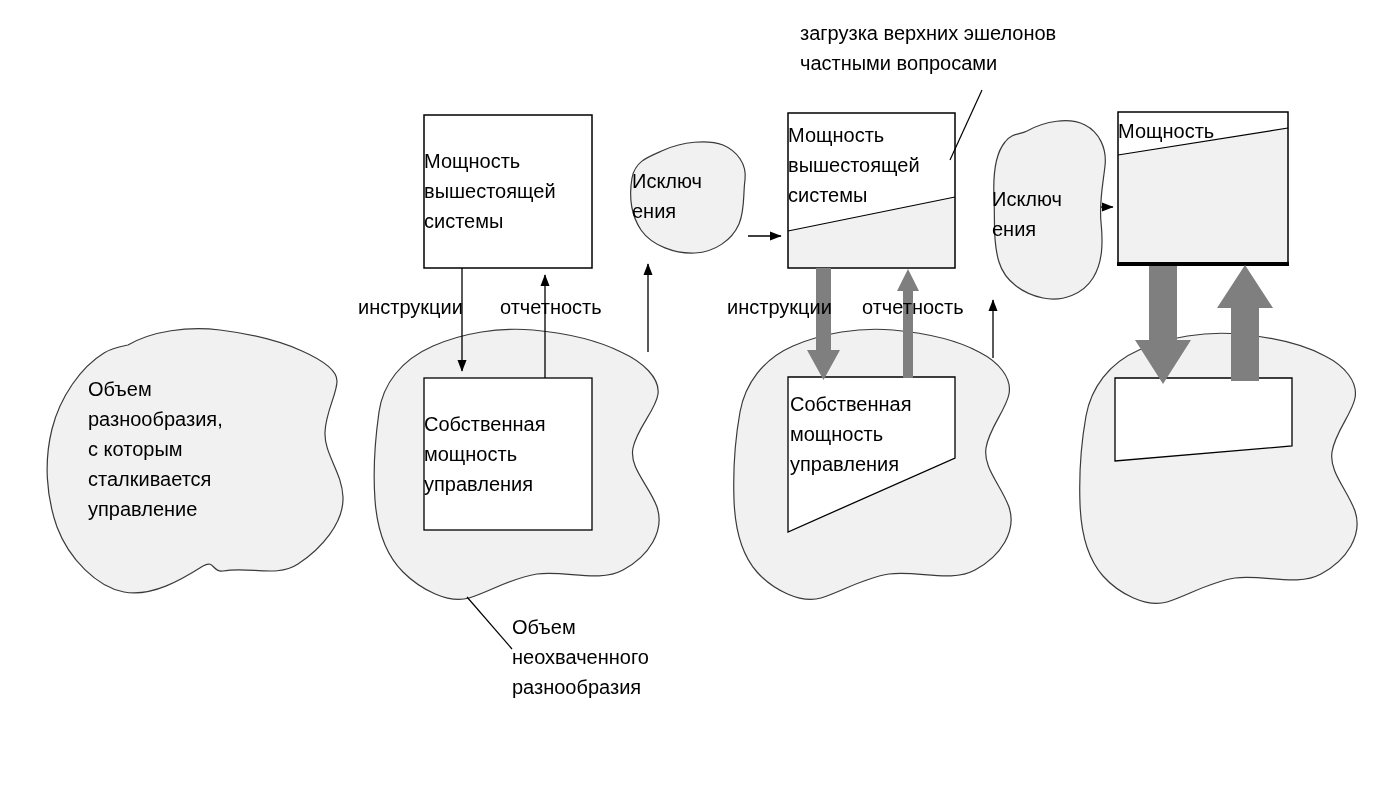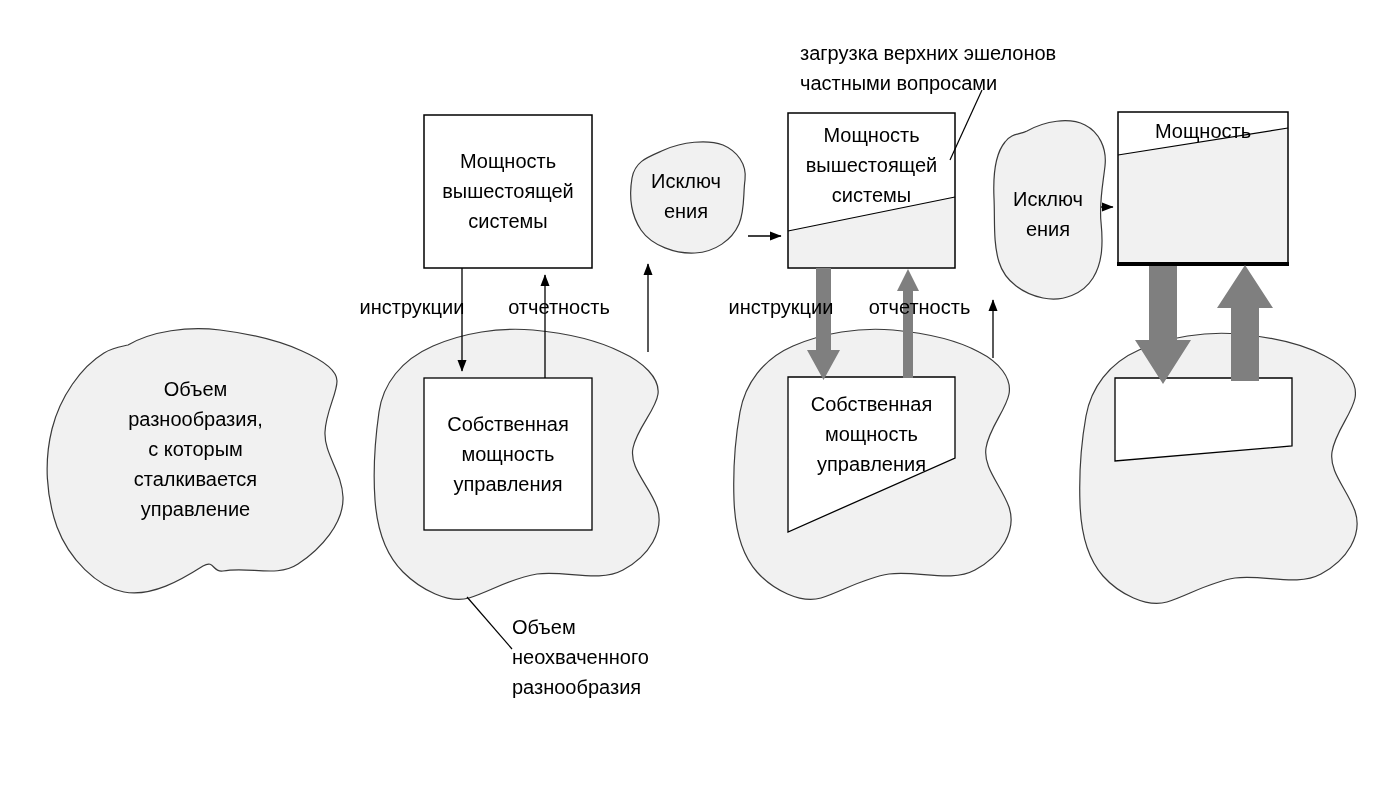--- a/index.html
+++ b/index.html
@@ -4,28 +4,28 @@
 <style>
   html,body { margin:0; padding:0; background:#fff; }
   .canvas {
     position:relative; width:1399px; height:787px; background:#ffffff;
     font-family:"Liberation Sans", sans-serif; color:#000; overflow:hidden;
   }
   .canvas svg { position:absolute; left:0; top:0; }
   .lbl {
     position:absolute; white-space:pre-line; font-size:20px; line-height:30px;
   }
-  .c { text-align:center; }
+  .c { }
   .lbl-variety  { left:88px;  top:374px; width:215px; }
   .lbl-box1     { left:424px; top:146px; width:168px; }
   .lbl-instr1   { left:358px; top:292px; width:108px; }
   .lbl-rep1     { left:500px; top:292px; width:118px; }
   .lbl-inner1   { left:424px; top:409px; width:168px; }
   .lbl-exc1     { left:632px; top:166px; width:108px; }
-  .lbl-annot    { left:800px; top:38px;  width:340px; }
+  .lbl-annot    { left:800px; top:18px;  width:340px; }
   .lbl-box2     { left:788px; top:120px; width:167px; }
   .lbl-instr2   { left:727px; top:292px; width:108px; }
   .lbl-rep2     { left:862px; top:292px; width:115px; }
   .lbl-inner2   { left:790px; top:389px; width:163px; }
   .lbl-exc2     { left:992px; top:184px; width:112px; }
   .lbl-box3     { left:1118px; top:116px; width:170px; }
   .lbl-uncov    { left:512px; top:612px; width:230px; }
 </style>
 </head>
 <body>

